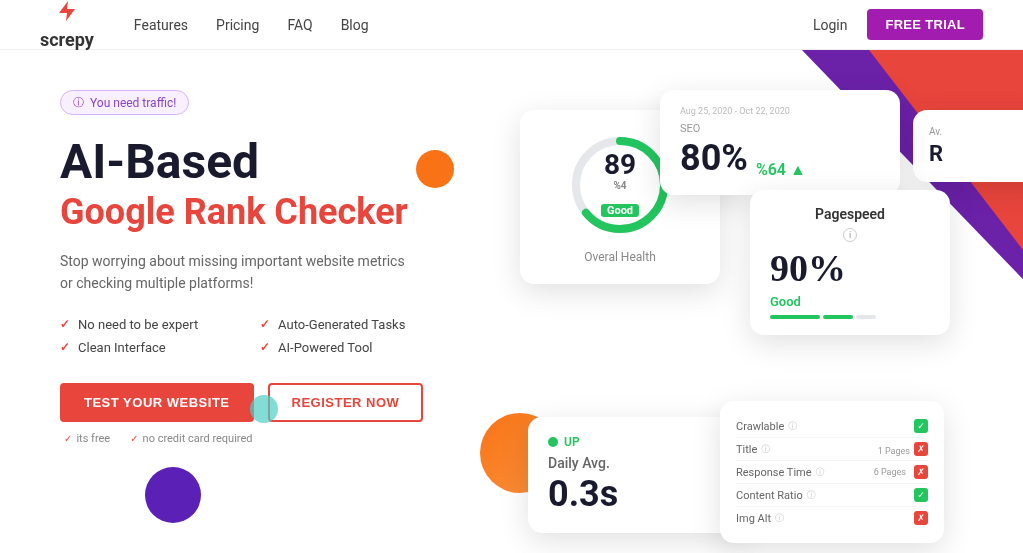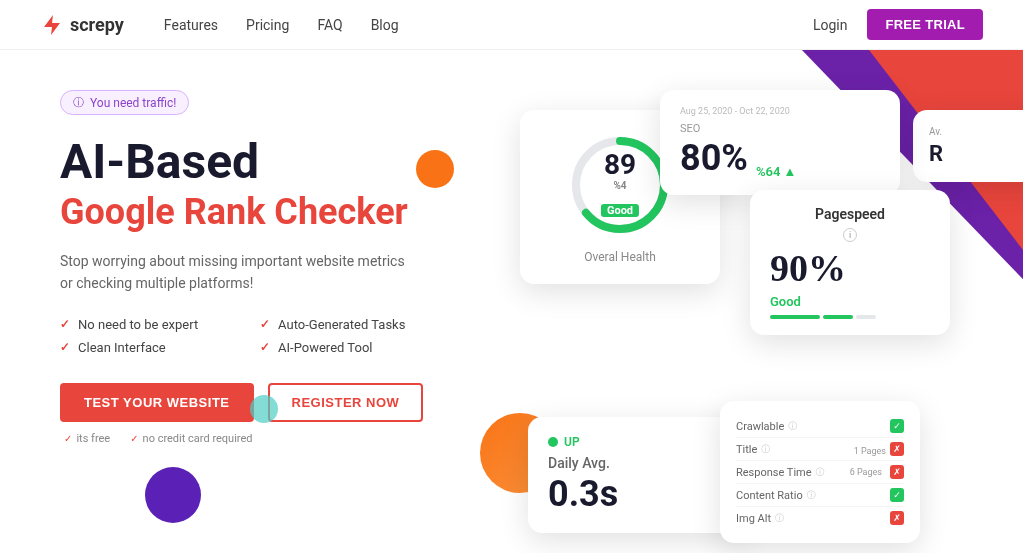--- a/index.html
+++ b/index.html
@@ -20,20 +20,21 @@
       background: #fff;
       border-bottom: 1px solid #f0f0f0;
       position: relative;
       z-index: 10;
     }
     .logo {
       display: flex;
       align-items: center;
       gap: 6px;
       margin-right: 40px;
+      flex-direction: column;
     }
     .logo-icon {
       width: 24px;
       height: 24px;
     }
     .logo-text {
       font-size: 18px;
       font-weight: 700;
       color: #333;
     }
@@ -325,21 +326,21 @@
       display: flex;
       align-items: flex-end;
       gap: 8px;
     }
     .seo-big-value {
       font-size: 36px;
       font-weight: 700;
       color: #1a1a2e;
     }
     .seo-delta {
-      font-size: 13px;
+      font-size: 16px;
       color: #22c55e;
       font-weight: 600;
     }
 
     
     .card-pagespeed {
       width: 200px;
       padding: 16px 20px;
       top: 140px;
       left: 270px;
@@ -433,21 +434,21 @@
       margin-bottom: 2px;
     }
     .daily-value {
       font-size: 36px;
       font-weight: 700;
       color: #1a1a2e;
     }
 
     
     .card-technical {
-      width: 200px;
+      width: 224px;
       padding: 14px 16px;
       bottom: 10px;
       left: 240px;
       z-index: 7;
     }
     .tech-row {
       display: flex;
       align-items: center;
       justify-content: space-between;
       padding: 4px 0;

